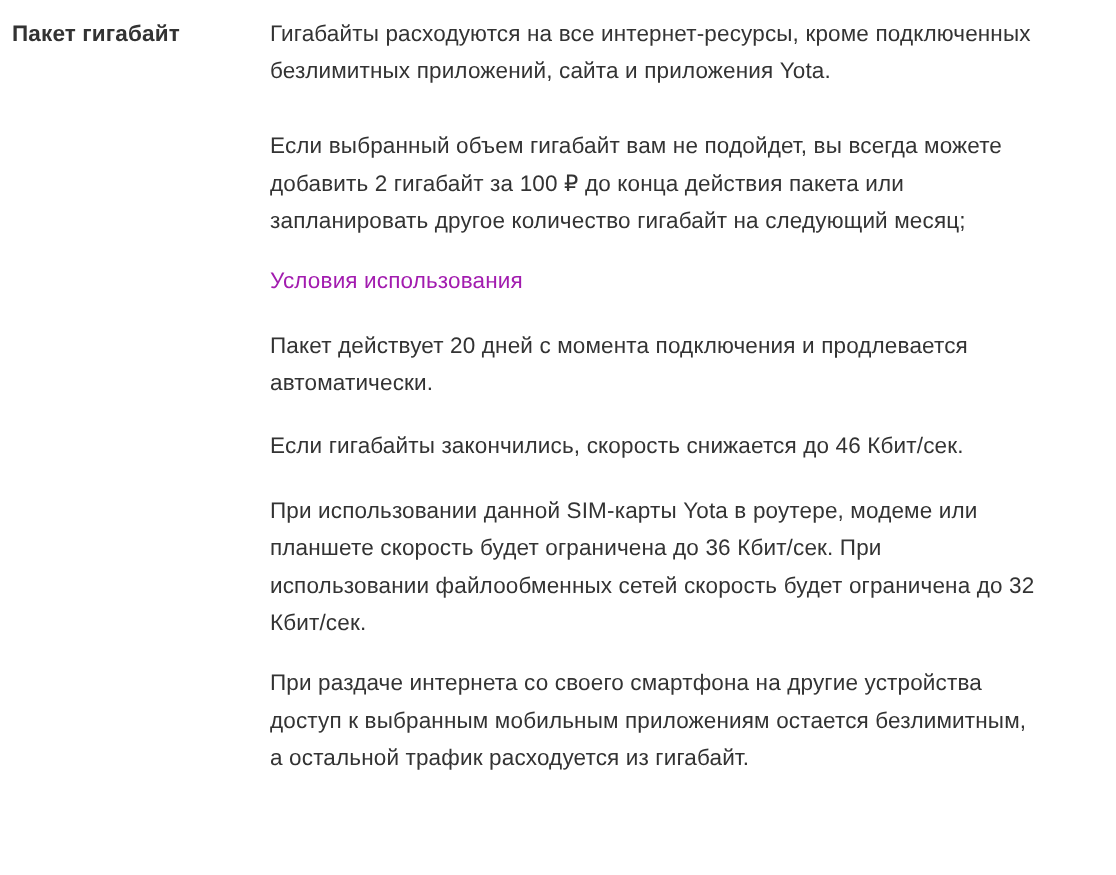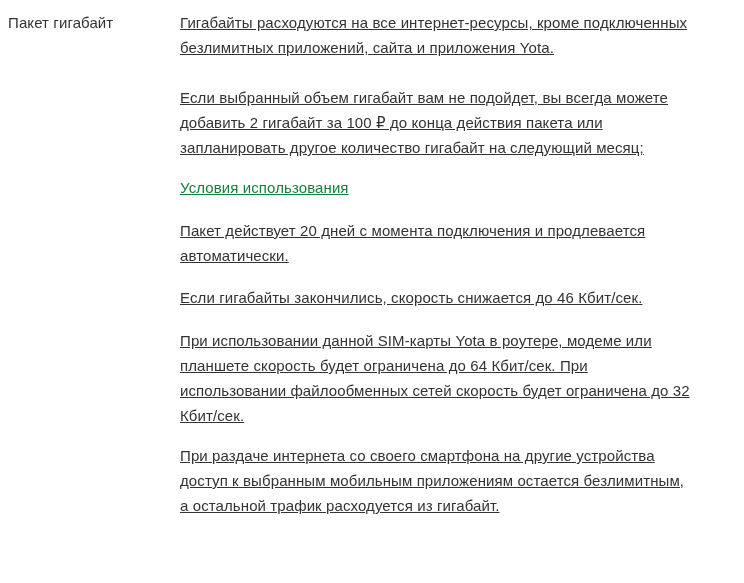--- a/index.html
+++ b/index.html
@@ -22,41 +22,40 @@
     box-sizing: border-box;
   }
   .term-col {
     width: 180px;
     flex: 0 0 180px;
     box-sizing: border-box;
     padding-left: 8px;
   }
   .term {
     font-size: 15px;
-    font-weight: normal;
+    font-weight: bold;
     color: #333333;
     line-height: 25px;
     letter-spacing: 0.1px;
   }
   .def-col {
     flex: 1 1 auto;
     max-width: 528px;
     box-sizing: border-box;
     padding-right: 16px;
   }
   .para {
     margin: 0;
     font-size: 15px;
     line-height: 25px;
     color: #333333;
     letter-spacing: 0.1px;
-    text-decoration: underline;
   }
   .section-label {
-    color: #15803d;
+    color: #a21caf;
   }
   .mb25 { margin-bottom: 25px; }
   .mb18 { margin-bottom: 18px; }
   .mb17 { margin-bottom: 17px; }
   .mb15 { margin-bottom: 15px; }
 </style>
 </head>
 <body>
 
 <div class="page">
@@ -71,19 +70,19 @@
 
       <p class="para mb15">Если выбранный объем гигабайт вам не подойдет, вы всегда можете добавить 2 гигабайт за 100 ₽ до конца действия пакета или запланировать другое количество гигабайт на следующий месяц;</p>
 
       <p class="para section-label mb18">Условия использования</p>
 
       <p class="para mb17">Пакет действует 20 дней с момента подключения и продлевается автоматически.</p>
 
       <p class="para mb18">Если гигабайты закончились, скорость снижается до 46 Кбит/сек.</p>
 
 
-      <p class="para mb15">При использовании данной SIM-карты Yota в роутере, модеме или планшете скорость будет ограничена до 64 Кбит/сек. При использовании файлообменных сетей скорость будет ограничена до 32 Кбит/сек.</p>
+      <p class="para mb15">При использовании данной SIM-карты Yota в роутере, модеме или планшете скорость будет ограничена до 36 Кбит/сек. При использовании файлообменных сетей скорость будет ограничена до 32 Кбит/сек.</p>
 
       <p class="para">При раздаче интернета со своего смартфона на другие устройства доступ к выбранным мобильным приложениям остается безлимитным, а остальной трафик расходуется из гигабайт.</p>
     </div>
 
   </div>
 </div>
 
 </body></html>

